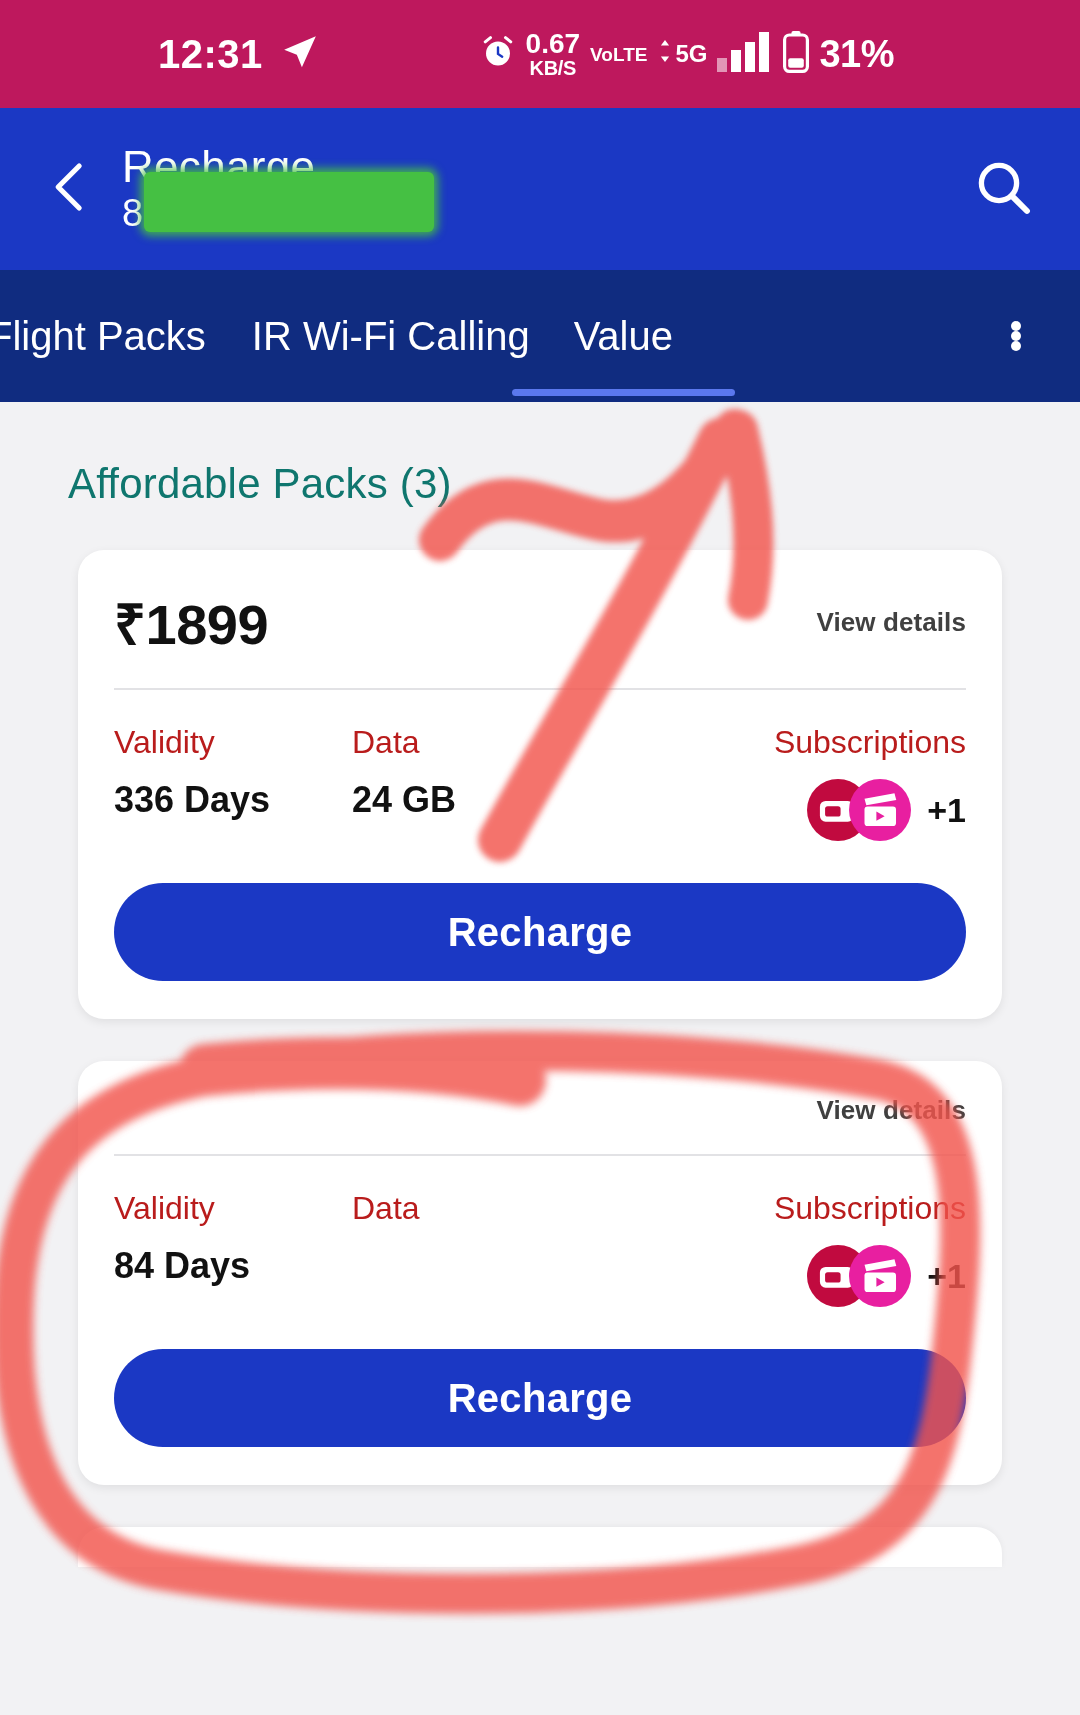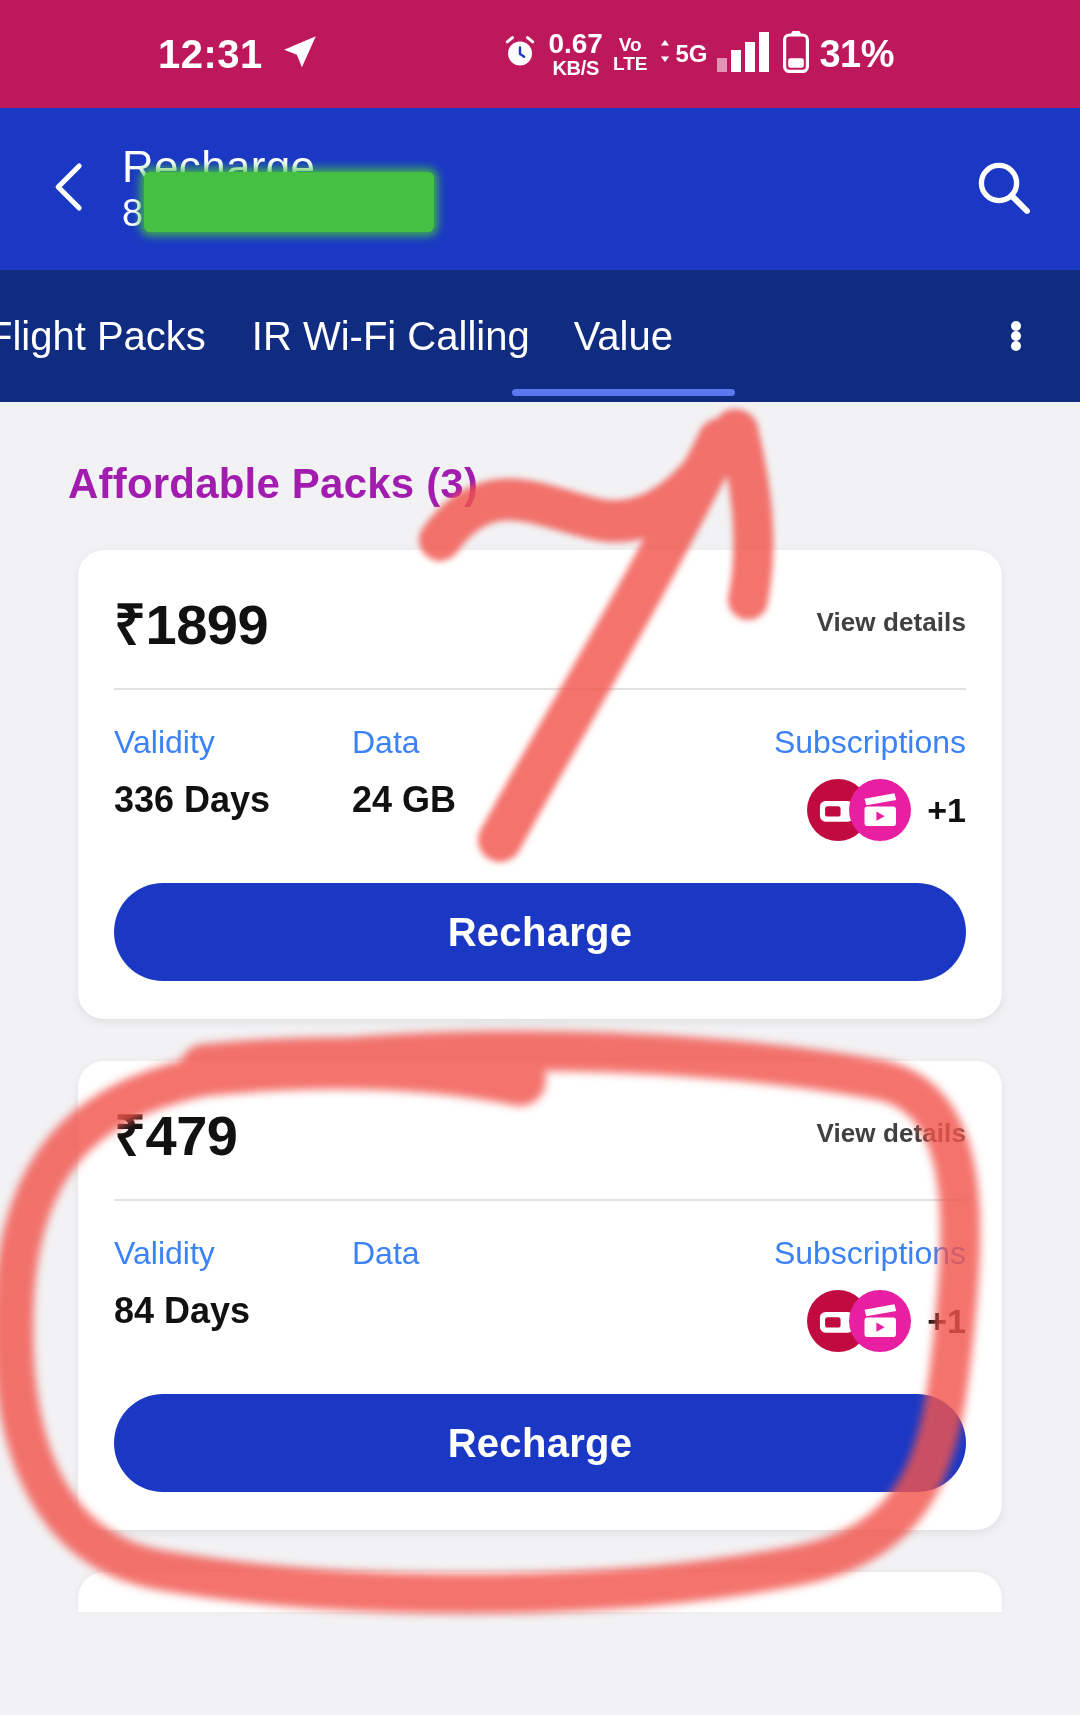--- a/index.html
+++ b/index.html
@@ -24,21 +24,21 @@
     display: flex; align-items: center;
     padding: 0 38px;
     color: #ffffff;
   }
   .sb-left { display: flex; align-items: center; gap: 18px; margin-left: 120px; }
   .sb-time { font-size: 40px; font-weight: 700; letter-spacing: .5px; }
   .sb-right { margin-left: auto; display: flex; align-items: center; gap: 10px; margin-right: 148px; justify-content: flex-end; }
   .sb-netspeed { display: flex; flex-direction: column; align-items: center; line-height: 1.0; }
   .sb-netspeed .n1 { font-size: 28px; font-weight: 700; }
   .sb-netspeed .n2 { font-size: 20px; font-weight: 700; letter-spacing: -.3px; }
-  .sb-volte { display: flex; flex-direction: column; align-items: center; line-height: 1.0; }
+  .sb-volte { display: flex; flex-direction: row; align-items: center; line-height: 1.0; }
   .sb-volte .v1 { font-size: 19px; font-weight: 700; }
   .sb-volte .v2 { font-size: 19px; font-weight: 700; }
   .sb-5g { display: flex; align-items: flex-start; gap: 2px; }
   .sb-5g .g { font-size: 24px; font-weight: 700; }
   .sb-bat { font-size: 38px; font-weight: 700; letter-spacing: -.5px; }
 
   
   .appbar {
     position: absolute; top: 108px; left: 0;
     width: 1080px; height: 162px;
@@ -86,21 +86,21 @@
     margin-left: auto; margin-right: 34px;
     width: 60px; height: 92px;
     display: flex; flex-direction: column; align-items: center; justify-content: center; gap: 9px;
   }
   .kebab i { width: 10px; height: 10px; border-radius: 50%; background: #fff; display: block; }
 
   
   .content { position: absolute; top: 402px; left: 0; width: 1080px; height: 1313px; background: #f2f2f4; }
   .section-title {
     margin: 58px 0 4px 68px;
-    font-size: 42px; font-weight: 700; color: #a21caf; letter-spacing: .2px;
+    font-size: 42px; font-weight: 400; color: #0f766e; letter-spacing: .2px;
   }
 
   .card {
     position: relative;
     margin: 42px 78px 0 78px;
     background: #ffffff;
     border-radius: 26px;
     box-shadow: 0 3px 10px rgba(0,0,0,.08);
     padding: 34px 36px 38px 36px;
   }
@@ -109,21 +109,21 @@
   .view-details {
     margin-left: auto;
     font-size: 26px; font-weight: 700; color: #404040; letter-spacing: .1px;
   }
   .divider { height: 2px; background: #e2e2e5; margin: 28px 0 0 0; }
   .specs { display: flex; align-items: flex-start; margin-top: 34px; }
   .spec { display: flex; flex-direction: column; gap: 18px; }
   .spec.validity { width: 238px; }
   .spec.data { width: 290px; }
   .spec.subs { margin-left: auto; align-items: flex-end; }
-  .spec-label { font-size: 32px; color: #3b82f6; font-weight: 400; }
+  .spec-label { font-size: 32px; color: #b91c1c; font-weight: 400; }
   .spec-value { font-size: 36px; font-weight: 700; color: #111; }
   .subs-row { display: flex; align-items: center; gap: 16px; }
   .logo-stack { position: relative; width: 104px; height: 62px; }
   .logo { position: absolute; top: 0; width: 62px; height: 62px; border-radius: 50%; }
   .logo.jiotv { left: 0; background: #C10A3F; }
   .logo.jiocinema { left: 42px; background: #E81FA0; }
   .subs-plus { font-size: 34px; font-weight: 700; color: #111; }
 
   .recharge-btn {
     margin-top: 42px;
@@ -281,21 +281,20 @@
             </span>
             <span class="subs-plus">+1</span>
           </span>
         </div>
       </div>
       <div class="recharge-btn">Recharge</div>
     </div>
 
     <div class="card">
       <div class="card-top">
-        <span class="price">₹479</span>
         <span class="view-details">View details</span>
       </div>
       <div class="divider"></div>
       <div class="specs">
         <div class="spec validity">
           <span class="spec-label">Validity</span>
           <span class="spec-value">84 Days</span>
         </div>
         <div class="spec data">
           <span class="spec-label">Data</span>

